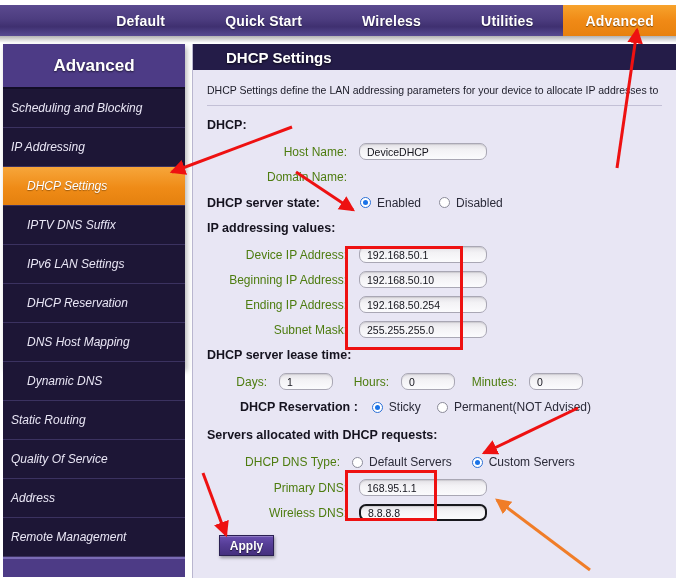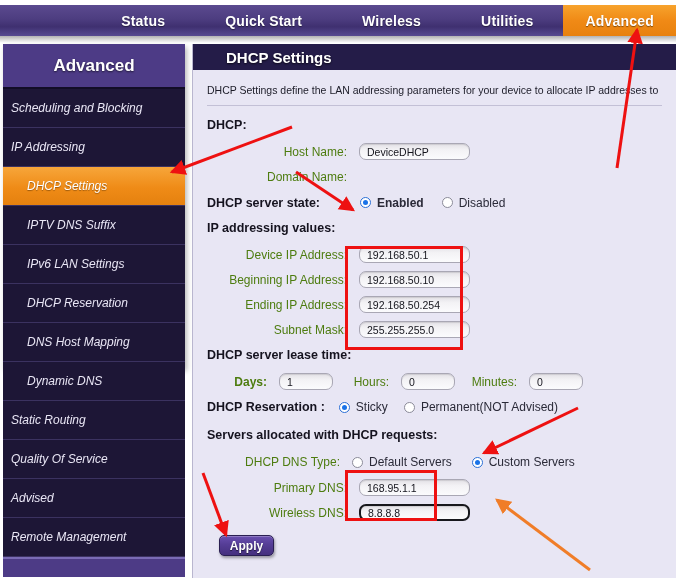--- a/index.html
+++ b/index.html
@@ -89,21 +89,21 @@
   .rule{ height:1px; background:#c3c0d6; margin:0 0 12px 0; }
 
   .sec{ font-size:12.5px; font-weight:bold; color:#15131f; margin:0 0 7px 0; }
   .row{ display:flex; align-items:center; height:25px; }
   .lbl{
     font-size:12px; color:#4d7c0f;
     width:152px; text-align:right; padding-right:12px;
     white-space:nowrap;
   }
   .txt{
-    width:111px; height:17px;
+    width:128px; height:17px;
     background:linear-gradient(to bottom,#e3e1e6 0%,#f3f2f5 38%,#fbfbfd 100%);
     border:1px solid #a9a7b4; border-radius:7px;
     font-size:10.5px; color:#14141c;
     padding:0 7px; outline:none;
     font-family:"Liberation Sans", sans-serif;
     box-shadow:inset 0 1px 1px rgba(0,0,0,.10);
   }
   .txt.focus{ border:2px solid #17171c; }
   .txt.sm{ width:54px; }
 
@@ -117,61 +117,61 @@
   .radio.on:after{
     content:""; position:absolute; left:2px; top:2px;
     width:5px; height:5px; border-radius:50%; background:#1a73e8;
   }
   .rtext{ font-size:12px; color:#2a2a38; white-space:nowrap; }
 
   .applybtn{
     margin-top:10px; margin-left:12px;
     width:55px; height:21px;
     background:linear-gradient(to bottom,#6a4fb0 0%,#553d96 45%,#45307e 100%);
-    border:1px solid #2a1f52; border-radius:5px;
+    border:1px solid #2a1f52; border-radius:0;
     color:#ffffff; font-size:12px; font-weight:bold;
     text-shadow:0 1px 1px rgba(0,0,0,.6);
     cursor:pointer; font-family:"Liberation Sans", sans-serif;
     box-shadow:1px 2px 3px rgba(0,0,0,.35), inset 0 1px 0 rgba(255,255,255,.25);
   }
 
   
   .overlay{
     position:absolute; left:0; top:0; width:676px; height:578px;
     pointer-events:none;
   }
   .hl{ position:absolute; border:3px solid #ee1111; }
 </style>
 </head>
 <body>
 
 <div id="root">
 
   <div class="topnav">
-    <div class="tab wide">Status</div>
+    <div class="tab wide">Default</div>
     <div class="tab wide">Quick Start</div>
     <div class="tab wide">Wireless</div>
     <div class="tab wide">Utilities</div>
     <div class="tab active">Advanced</div>
   </div>
   <div class="navshadow"></div>
 
   <div class="sidebar">
     <div class="sb-head">Advanced</div>
     <div class="sb-item">Scheduling and Blocking</div>
     <div class="sb-item">IP Addressing</div>
     <div class="sb-item sub active">DHCP Settings</div>
     <div class="sb-item sub">IPTV DNS Suffix</div>
     <div class="sb-item sub">IPv6 LAN Settings</div>
     <div class="sb-item sub">DHCP Reservation</div>
     <div class="sb-item sub">DNS Host Mapping</div>
     <div class="sb-item sub">Dynamic DNS</div>
     <div class="sb-item">Static Routing</div>
     <div class="sb-item">Quality Of Service</div>
-    <div class="sb-item">Advised</div>
+    <div class="sb-item">Address</div>
     <div class="sb-item">Remote Management</div>
     <div class="sb-foot"></div>
   </div>
 
   <div class="panel">
     <div class="panel-title">DHCP Settings</div>
     <div class="panel-body">
 
       <div class="desc">DHCP Settings define the LAN addressing parameters for your device to allocate IP addresses to LAN devices</div>
       <div class="rule"></div>
@@ -183,21 +183,21 @@
         <div class="lbl">Host Name:</div>
         <input class="txt" type="text" value="DeviceDHCP" style="">
       </div>
       <div class="row">
         <div class="lbl">Domain Name:</div>
       </div>
 
       
       <div class="row" style="height:27px;">
         <div class="sec" style="margin:0; width:145px;">DHCP server state:</div>
-        <div class="radio-wrap" style="margin-left:8px;font-weight:bold;">
+        <div class="radio-wrap" style="margin-left:8px;">
           <span class="radio on"></span>
           <span class="rtext">Enabled</span>
         </div>
         <div class="radio-wrap" style="margin-left:18px;text-align:right;">
           <span class="radio"></span>
           <span class="rtext">Disabled</span>
         </div>
       </div>
 
       
@@ -217,30 +217,30 @@
       </div>
       <div class="row">
         <div class="lbl">Subnet Mask:</div>
         <input class="txt" type="text" value="255.255.255.0" style="">
       </div>
 
       
       <div class="sec" style="margin-top:6px;">DHCP server lease time:</div>
 
       <div class="row">
-        <div class="lbl" style="width:72px;font-weight:bold;">Days:</div>
+        <div class="lbl" style="width:72px;">Days:</div>
         <input class="txt sm" type="text" value="1" style="">
         <div class="lbl" style="width:68px;">Hours:</div>
         <input class="txt sm" type="text" value="0" style="">
         <div class="lbl" style="width:74px;">Minutes:</div>
         <input class="txt sm" type="text" value="0" style="">
       </div>
 
       
-      <div class="row" style="height:26px;">
+      <div class="row" style="height:26px;margin-left:33px;">
         <div class="sec" style="margin:0;">DHCP Reservation :</div>
         <div class="radio-wrap" style="margin-left:14px;">
           <span class="radio on"></span>
           <span class="rtext">Sticky</span>
         </div>
         <div class="radio-wrap" style="margin-left:16px;">
           <span class="radio"></span>
           <span class="rtext">Permanent(NOT Advised)</span>
         </div>
       </div>

